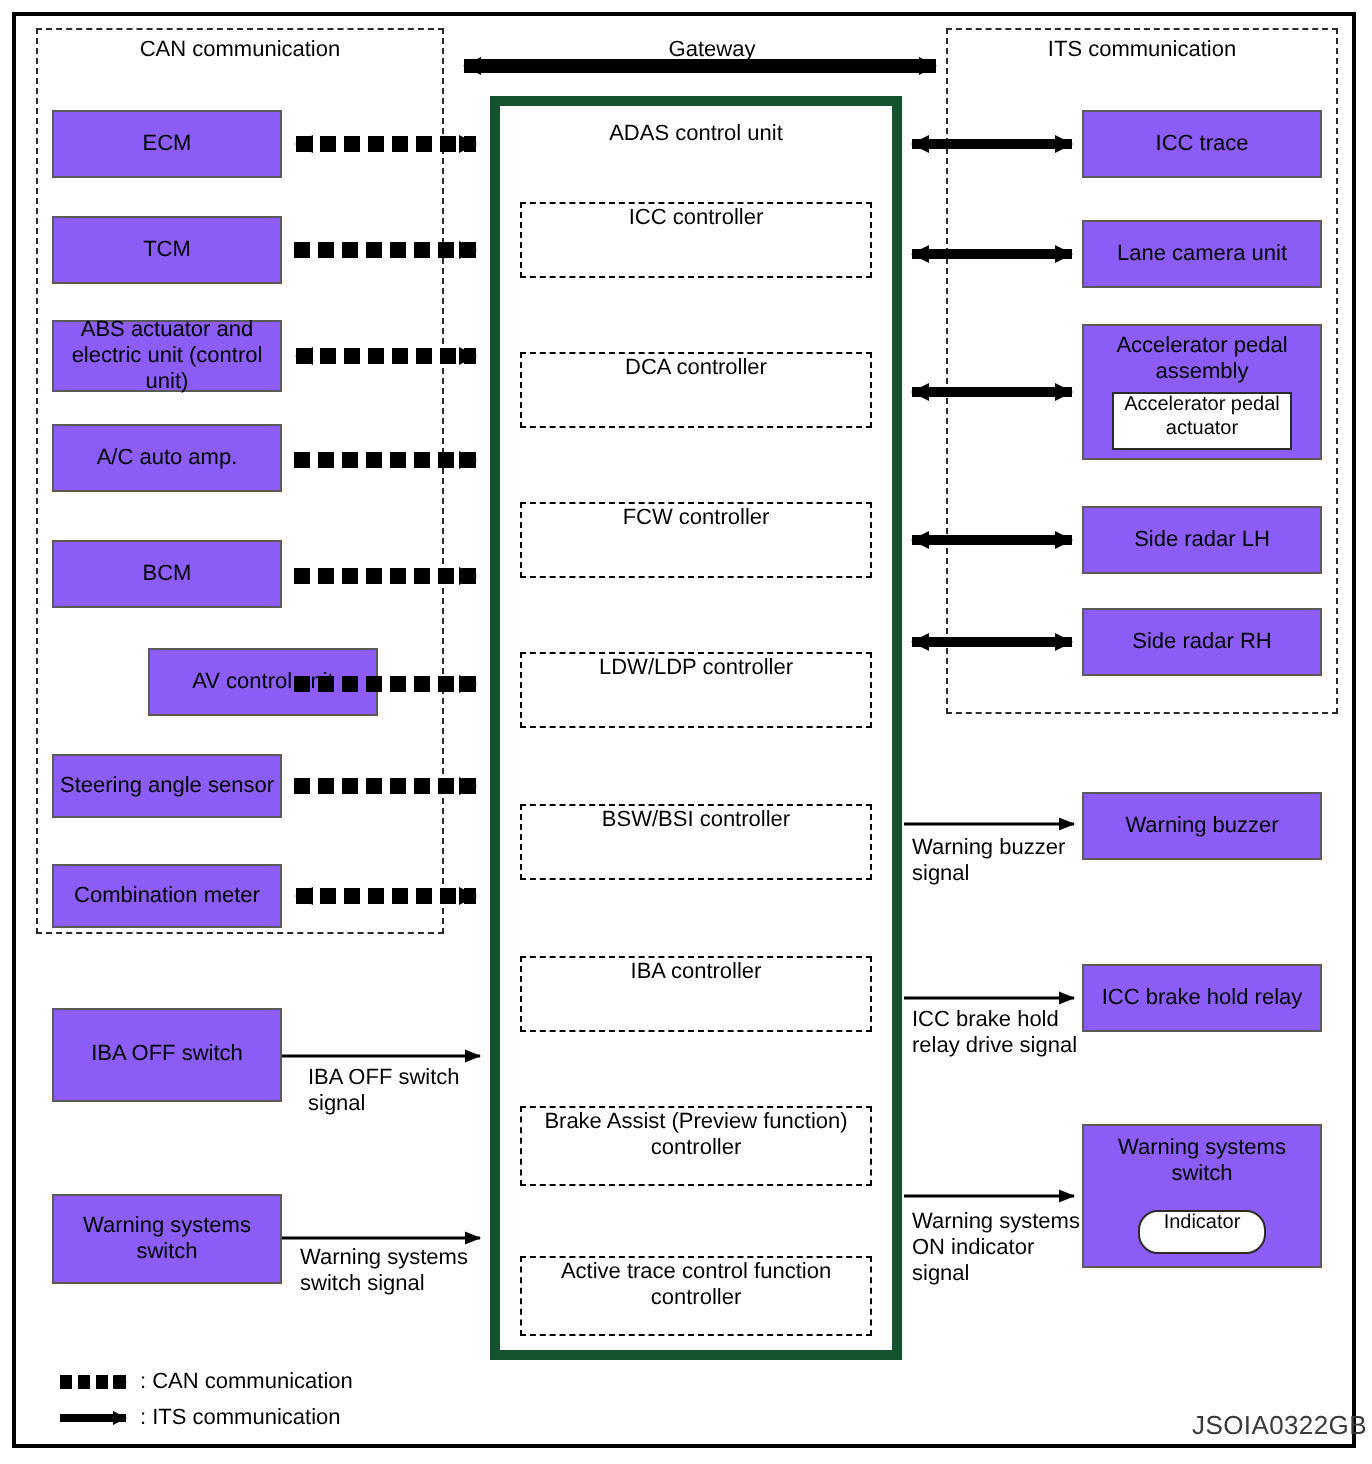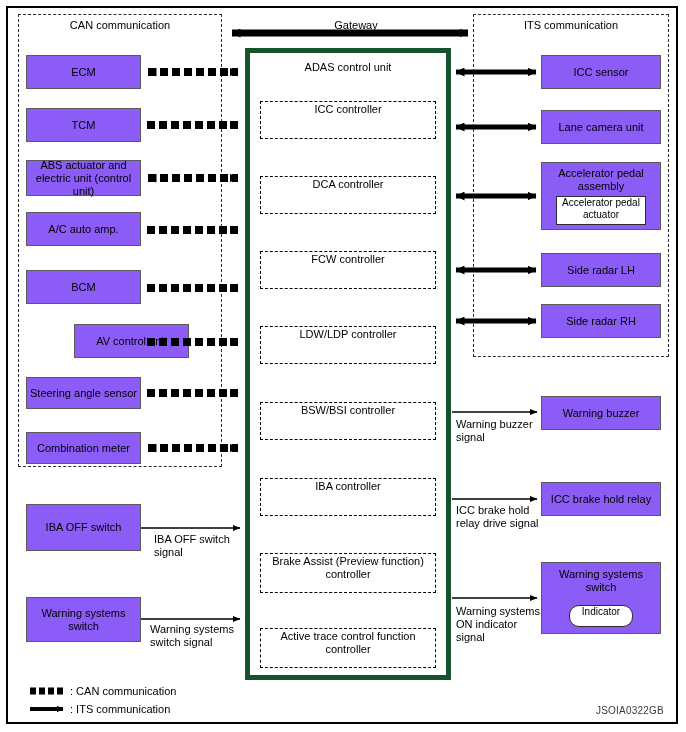--- a/index.html
+++ b/index.html
@@ -101,21 +101,21 @@
     pointer-events: none;
   }
   .legend-text {
     position: absolute;
     font-size: 11px;
     color: #000;
     white-space: nowrap;
   }
   .code {
     position: absolute;
-    font-size: 10px;
+    font-size: 13px;
     color: #3a3a3a;
     letter-spacing: 0.2px;
     white-space: nowrap;
   }
   .inner-actuator {
     position: absolute;
     border: 1px solid #2b2b2b;
     box-sizing: border-box;
     background: #fff;
     display: flex;
@@ -193,21 +193,21 @@
     <span>IBA controller</span>
   </div>
   <div class="dbox" style="left:260px; top:553px; width:176px; height:40px;">
     <span>Brake Assist (Preview function) controller</span>
   </div>
   <div class="dbox" style="left:260px; top:628px; width:176px; height:40px;">
     <span>Active trace control function controller</span>
   </div>
 
   <div class="box" style="left:541px; top:55px; width:120px; height:34px;">
-    <span>ICC sensor</span>
+    <span>ICC trace</span>
   </div>
   <div class="box" style="left:541px; top:110px; width:120px; height:34px;">
     <span>Lane camera unit</span>
   </div>
 
   <div class="box" style="left:541px; top:162px; width:120px; height:68px; align-items:flex-start; padding-top:4px;">
     <span style="display:block; width:100%;">Accelerator pedal assembly</span>
   </div>
   <div class="inner-actuator" style="left:556px; top:196px; width:90px; height:29px;">
     <span>Accelerator pedal actuator</span>

